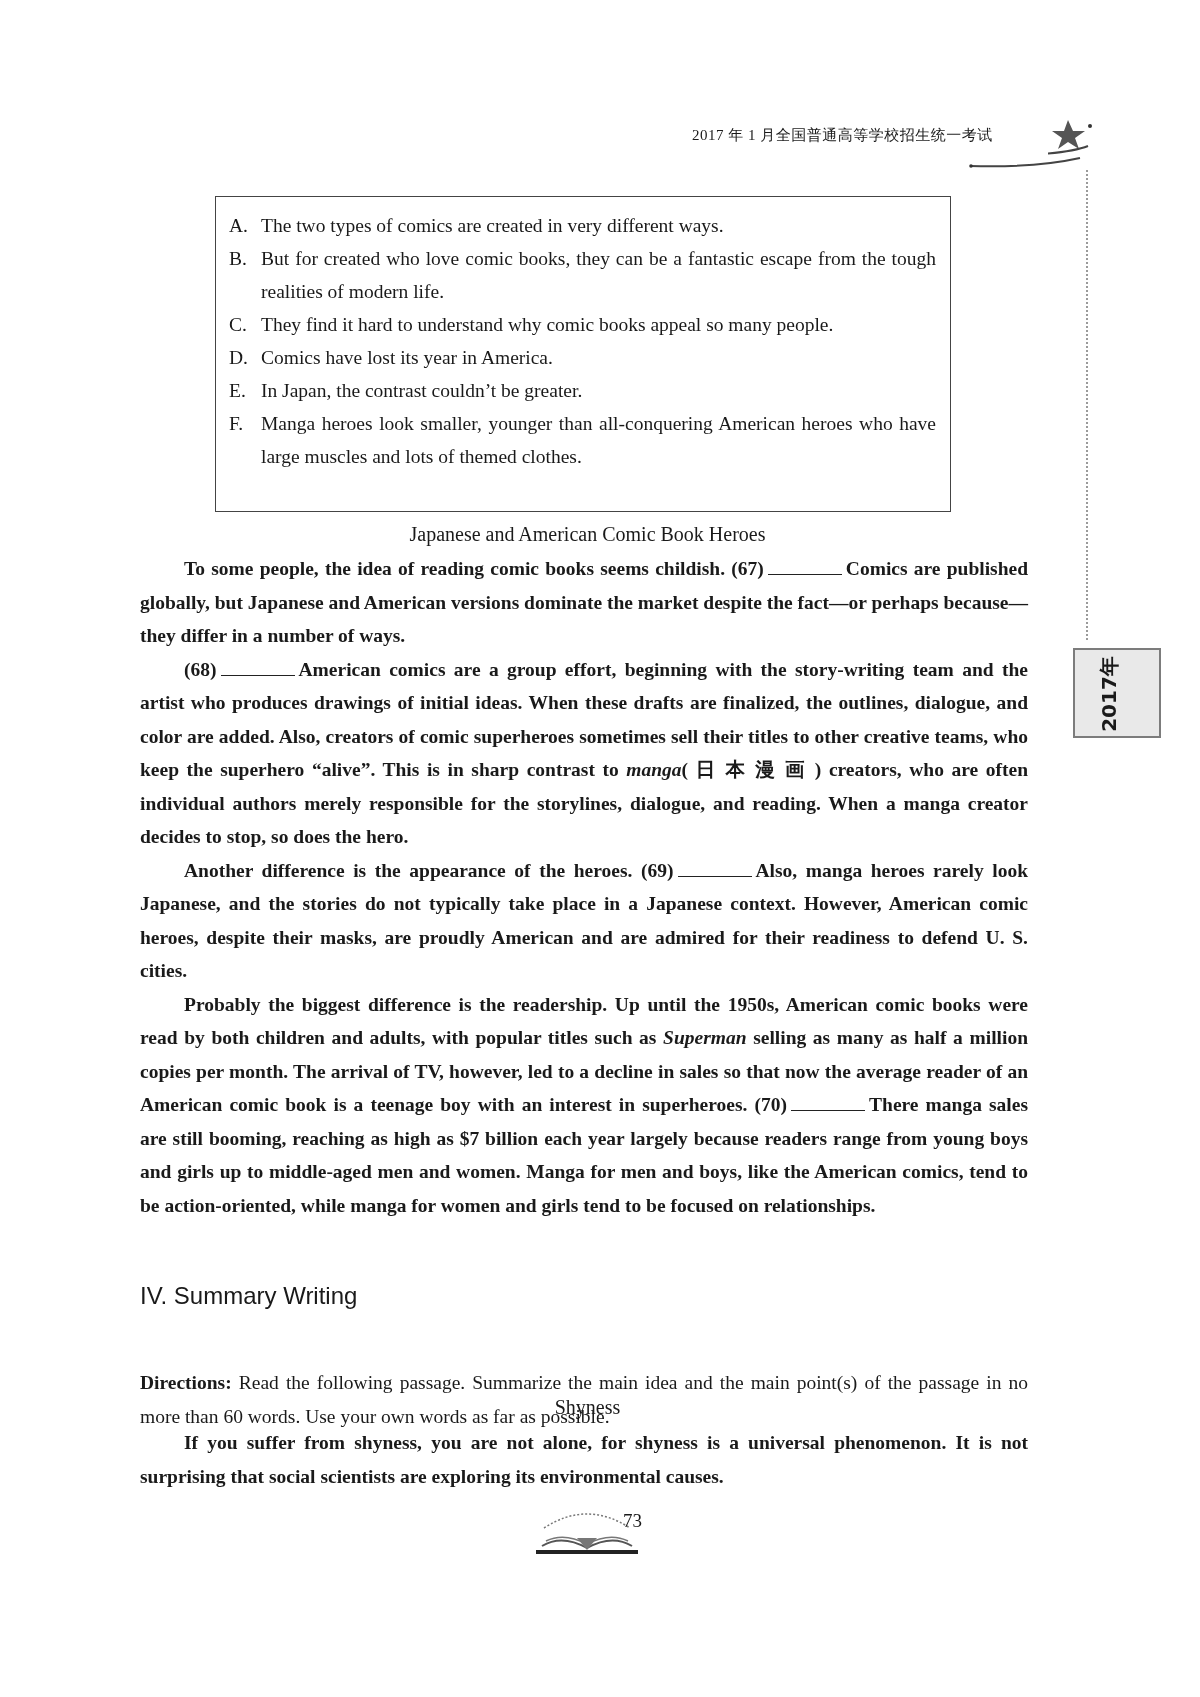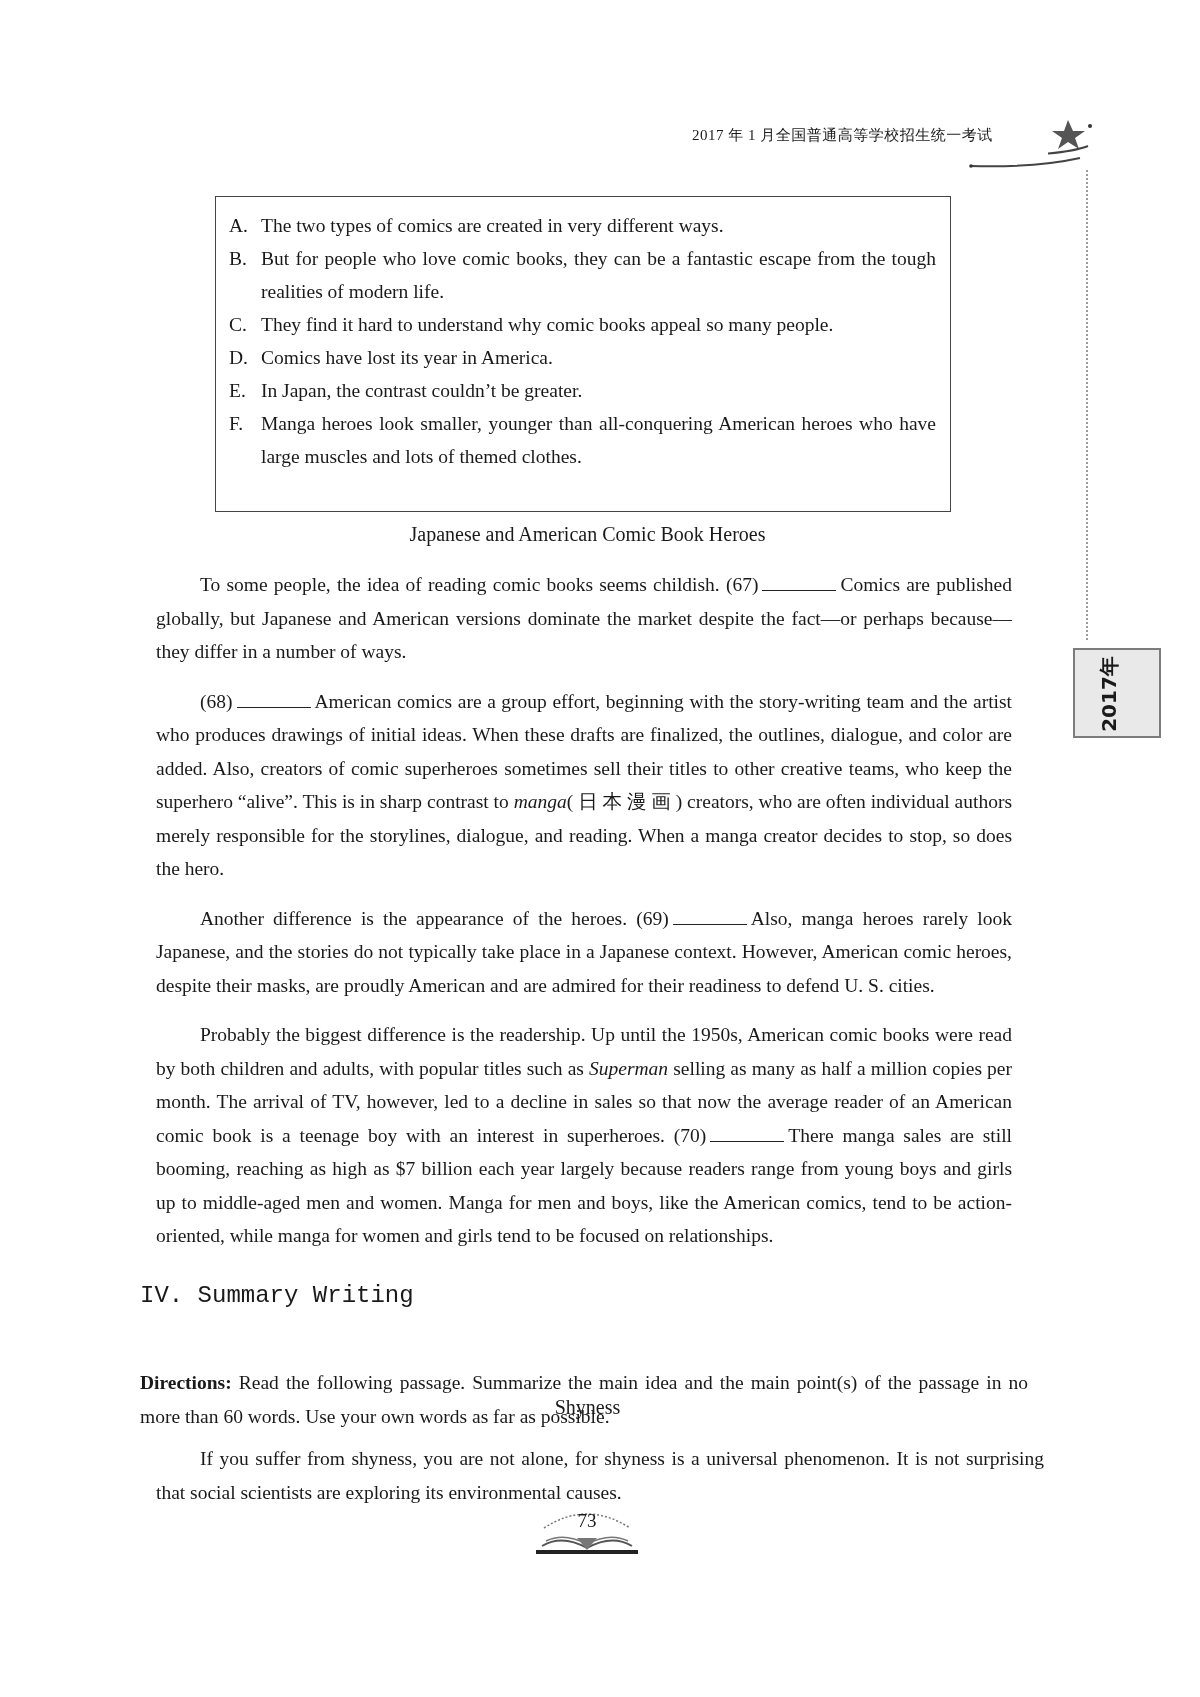--- a/index.html
+++ b/index.html
@@ -14,30 +14,30 @@
   .side-tab span { position: absolute; left: 34px; top: 44px; transform: translate(-50%,-50%) rotate(-90deg);
                    font-family: "DejaVu Sans", sans-serif; font-weight: bold; font-size: 20px; white-space: nowrap; }
   .option-box { position: absolute; top: 196px; left: 215px; width: 736px; height: 316px;
                 border: 1.5px solid #444; box-sizing: border-box; padding: 12px 14px 0 13px; }
   .option { font-size: 19.5px; line-height: 33px; display: flex; }
   .option .letter { width: 32px; flex: none; }
   .option .text { flex: 1; text-align: justify; text-align-last: left; }
   .passage-title { position: absolute; top: 523px; left: 0; width: 1175px; text-align: center;
                    font-weight: normal; font-size: 20px; }
   .main { position: absolute; left: 140px; width: 888px; font-size: 19.5px; line-height: 33.5px; }
-  .para { text-indent: 44px; text-align: justify; margin: 16px; }
+  .para { text-indent: 44px; text-align: justify; margin: 0; font-weight: bold; }
   .blank { display: inline-block; width: 74px; border-bottom: 1.4px solid #222; height: 16px; margin: 0 4px; text-indent: 0; }
-  .section-title { position: absolute; top: 1282px; left: 140px; font-family: Liberation Mono, monospace;
+  .section-title { position: absolute; top: 1282px; left: 140px; font-family: Liberation Sans, sans-serif;
                    font-size: 24px; }
   .directions { position: absolute; top: 1322px; left: 140px; width: 888px; font-size: 19.5px; line-height: 34px;
                 text-align: justify; margin-top: 44px; }
   .shy-title { position: absolute; top: 1396px; left: 0; width: 1175px; text-align: center; font-weight: normal; font-size: 20px; }
   .shy-para { position: absolute; top: 1426px; left: 140px; width: 888px; font-size: 19.5px; line-height: 34px; }
   .page-num { position: absolute; top: 1506px; left: 532px; width: 110px; height: 60px; }
-  .page-num span { position: absolute; top: 4px; left: 0; width: 100%; text-align: center; font-size: 19px; }
+  .page-num span { position: absolute; top: 4px; left: 0; width: 100%; text-align: right; font-size: 19px; }
 </style>
 </head>
 <body>
 
 <div class="header">2017 年 1 月全国普通高等学校招生统一考试</div>
 <svg class="header-star" viewBox="0 0 46 44">
   <polygon points="20,4 25,15 37,15 27,22 31,33 20,26 10,33 14,22 4,15 16,15" fill="#555"></polygon>
   <circle cx="42" cy="10" r="2" fill="#333"></circle>
   <path d="M -40 40 Q 20 38 40 30" stroke="#444" stroke-width="2" fill="none"></path>
 </svg>
@@ -50,21 +50,21 @@
   <span>2017年</span>
 </div>
 
 <div class="option-box">
   <div class="option">
       <span class="letter">A.</span>
       <span class="text">The two types of comics are created in very different ways.</span>
     </div>
   <div class="option">
       <span class="letter">B.</span>
-      <span class="text">But for people who love comic books, they can be a fantastic escape from the tough realities of modern life.</span>
+      <span class="text">But for created who love comic books, they can be a fantastic escape from the tough realities of modern life.</span>
     </div>
   <div class="option">
       <span class="letter">C.</span>
       <span class="text">They find it hard to understand why comic books appeal so many people.</span>
     </div>
   <div class="option">
       <span class="letter">D.</span>
       <span class="text">Comics have lost its year in America.</span>
     </div>
   <div class="option">

